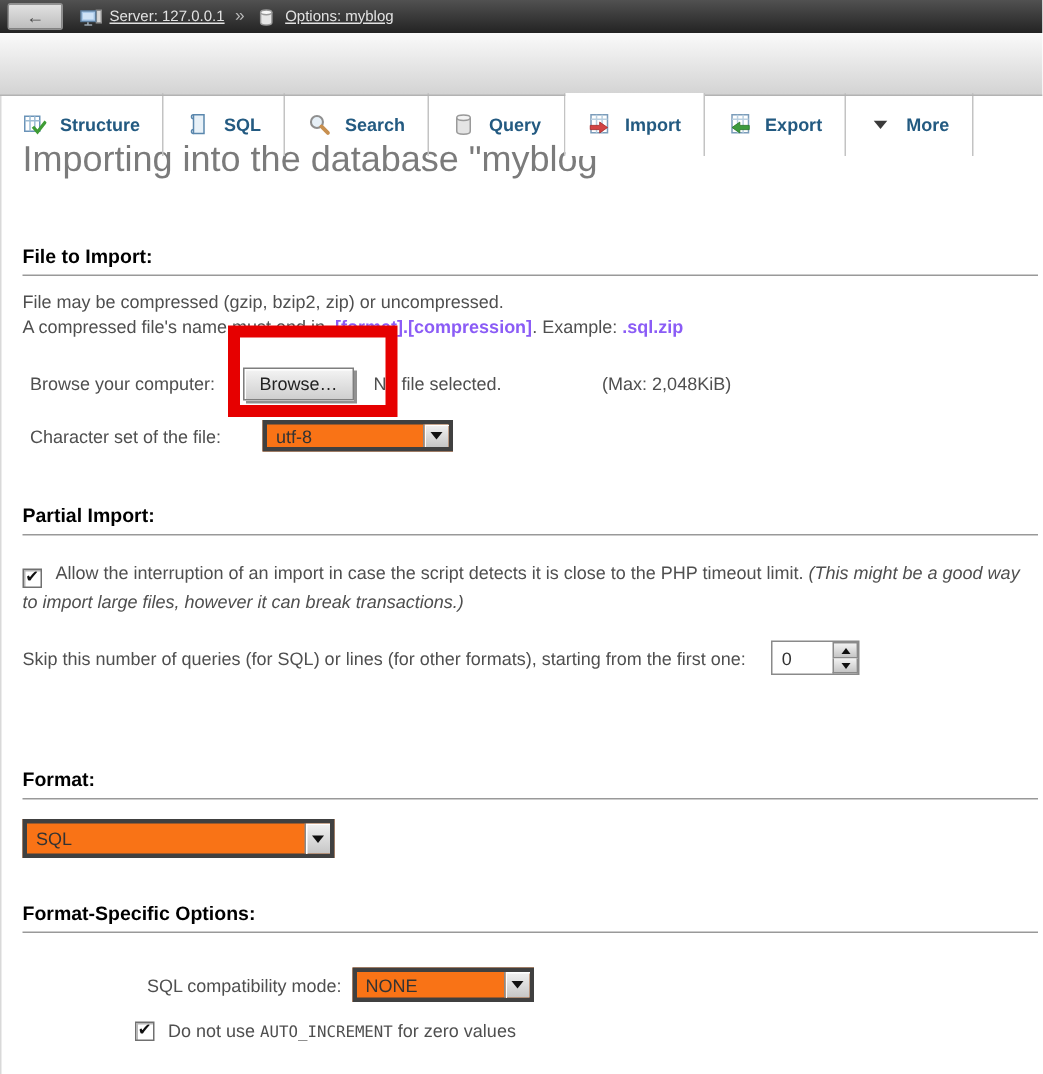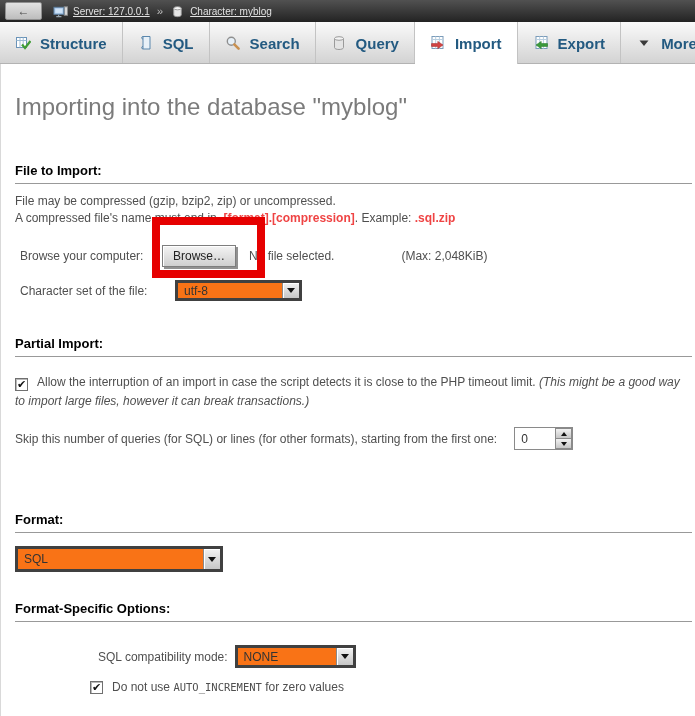--- a/index.html
+++ b/index.html
@@ -35,22 +35,22 @@
     display:flex; position:relative;
   }
   .tabstrip::after {
     content:""; position:absolute; left:0; right:0; bottom:0; height:1px;
     background:#b3b3b3; z-index:1;
   }
   .tab {
     display:flex; align-items:center; gap:9px;
     padding:0 15px; height:42px;
     border-right:1px solid #c3c3c3;
-    font-size:15px; font-weight:bold; color:#235a81;
-    cursor:pointer; position:relative; z-index:0;
+    font-size:12px; font-weight:bold; color:#235a81;
+    cursor:pointer; position:relative; z-index:0;margin-top:40px;
   }
   .tab.active { background:#fff; z-index:2; }
   .ticon { display:inline-flex; width:16px; height:16px; }
   
   .content {
     background:#fff; height:652px; padding:0 0 0 15px;
     box-shadow:inset 1px 0 0 #d9d9d9;
   }
   h1 {
     padding-top:29px; font-size:24px; font-weight:normal;
@@ -59,21 +59,21 @@
   h2.sect {
     font-size:13px; font-weight:bold; color:#000;
     border-bottom:1px solid #999; padding-bottom:5px; margin-right:3px;
   }
   .sect-file { margin-top:42px; }
   .sect-partial { margin-top:35px; }
   .sect-format { margin-top:62px; }
   .sect-fso { margin-top:29px; }
   p.body-text { font-size:12px; color:#4f4f4f; line-height:17px; }
   .compress-info { margin-top:9px; }
-  b { color:#ef4444; }
+  b { color:#8b5cf6; }
   .row { display:flex; align-items:center; font-size:12px; color:#4f4f4f; }
   .browse-row { margin-top:18px; padding-left:5px; }
   .browse-label { width:142px; }
   .classic-btn {
     font-family:"Liberation Sans", sans-serif;
     font-size:12px; color:#222;
     background:linear-gradient(#f4f4f4,#cfcfcf);
     border:1px solid #7e7e7e;
     box-shadow:2px 2px 0 rgba(55,55,55,.55), inset 1px 1px 0 #fff;
     padding:3px 10px; cursor:pointer;
@@ -167,21 +167,21 @@
     </svg>
   </span>
   <span class="crumb-text">Server: 127.0.0.1</span>
   <span class="crumb-sep">»</span>
   <span class="crumb-icon">
     <svg viewBox="0 0 16 16" width="15" height="15">
       <path d="M4 4.5v7.2c0 1 1.8 1.8 4 1.8s4-.8 4-1.8V4.5" fill="#e6e6e6" stroke="#9a9a9a" stroke-width="1"></path>
       <ellipse cx="8" cy="4.5" rx="4" ry="1.7" fill="#f7f7f7" stroke="#9a9a9a" stroke-width="1"></ellipse>
     </svg>
   </span>
-  <span class="crumb-text">Character: myblog</span>
+  <span class="crumb-text">Options: myblog</span>
 </header>
 
 <nav class="tabstrip">
   <div class="tab">
     <span class="ticon">
       <svg viewBox="0 0 16 16" width="16" height="16">
         <rect x="1.5" y="2.5" width="10" height="10" fill="#fff" stroke="#6a93b8"></rect>
         <path d="M1.5 5.5h10M5 2.5v10M8.2 2.5v10" stroke="#9dbcd4" fill="none"></path>
         <path d="M7 9.5l3 3.5 5.5-7" stroke="#3f9c35" stroke-width="2.2" fill="none"></path>
       </svg>

